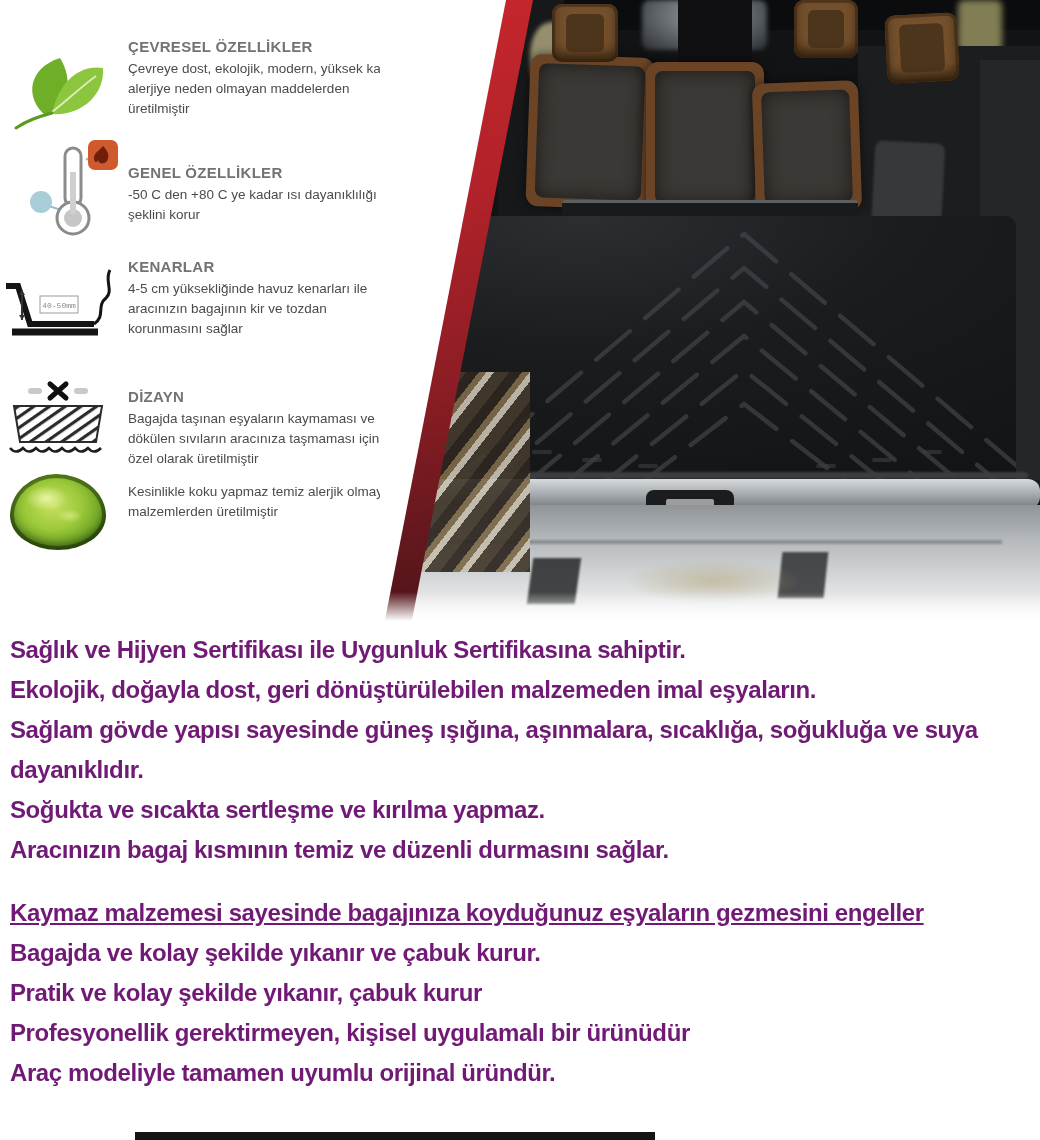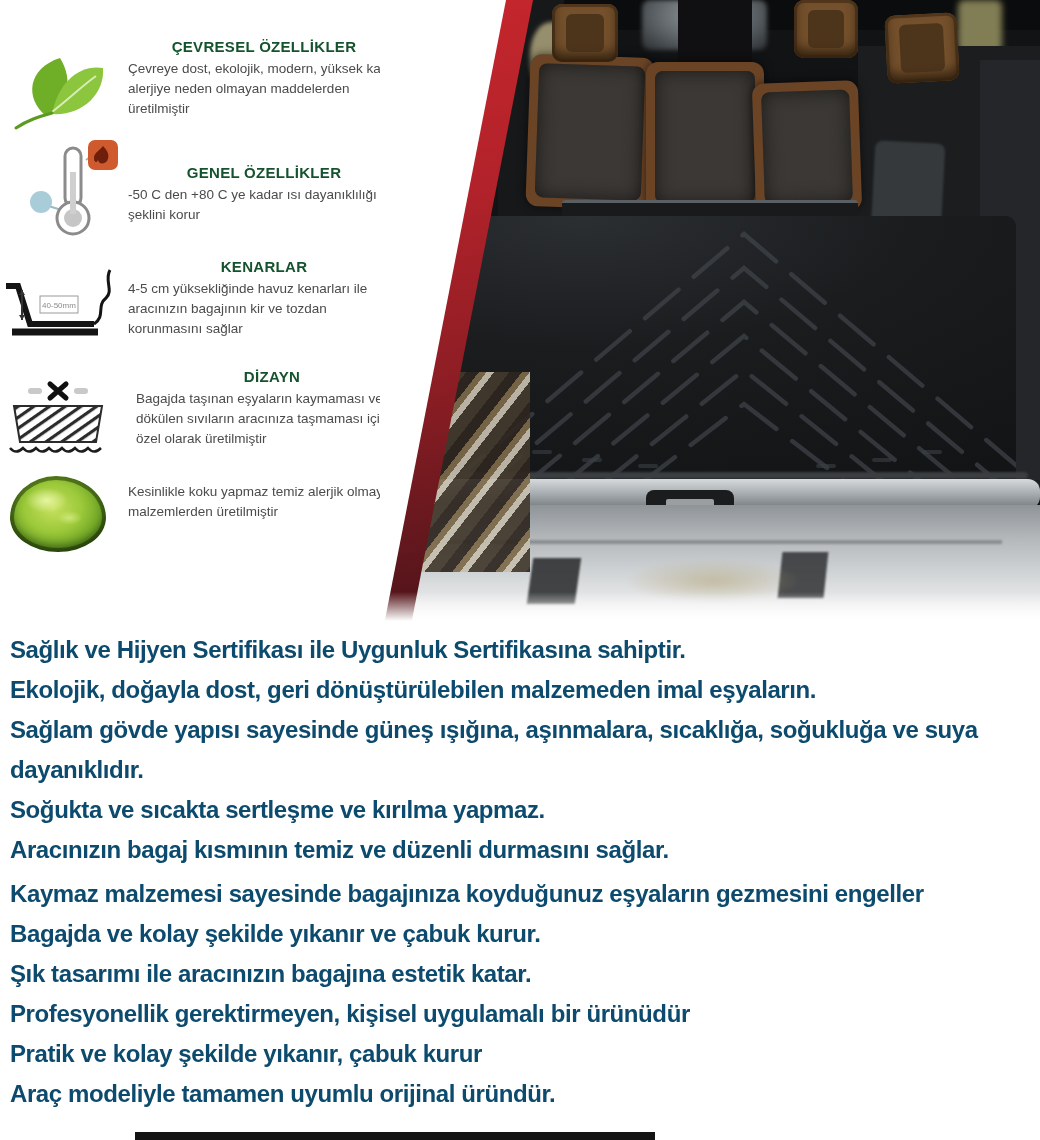--- a/index.html
+++ b/index.html
@@ -3,23 +3,23 @@
 <meta charset="utf-8">
 <style>
   * { margin:0; padding:0; box-sizing:border-box; }
   html,body { background:#ffffff; }
   .canvas{
     position:relative; width:1040px; height:1140px; background:#fff;
     overflow:hidden; font-family:"Liberation Sans", sans-serif;
   }
   
   .features{ position:absolute; left:0; top:0; width:402px; height:630px; }
-  .icon-box{ position:absolute; display:flex; align-items:flex-end; justify-content:center; }
+  .icon-box{ position:absolute; display:flex; align-items:center; justify-content:center;font-family:Liberation Mono, monospace; }
   .txt{ position:absolute; width:272px; left:128px; }
-  .f-title{ font-weight:bold; font-size:15px; color:#14532d; text-align:center;
+  .f-title{ font-weight:bold; font-size:15px; color:#737373; text-align:left;
             letter-spacing:.3px; margin-bottom:4px; }
   .f-body{ font-size:13.5px; line-height:20px; color:#4b4b4b; }
   .soft{ filter:blur(.3px); }
 
   
   .blob{
     width:96px; height:76px; border-radius:48% 52% 50% 50%/55% 55% 45% 45%;
     background:
       radial-gradient(30px 18px at 38% 32%, rgba(235,248,170,.9), rgba(235,248,170,0) 70%),
       radial-gradient(18px 10px at 62% 55%, rgba(220,240,140,.7), rgba(220,240,140,0) 70%),
@@ -87,23 +87,23 @@
   .white-wedge{ left:0; top:0; width:660px; height:625px; background:#fff;
     clip-path:polygon(0 0,128px 0,6px 625px,0 625px); }
   .red-stripe{ left:0; top:0; width:660px; height:625px;
     clip-path:polygon(126px 0,153px 0,31px 625px,4px 625px);
     background:linear-gradient(172deg,#c5262c 0%,#b2222a 28%,#8c1d24 55%,#5f171d 78%,#3a0f13 100%); }
   .bottom-fade{ left:0; top:592px; width:660px; height:33px;
     background:linear-gradient(180deg,rgba(255,255,255,0),#ffffff 88%); }
 
   
   .bullets{ position:absolute; left:10px; top:630px; width:1005px; list-style:none; }
-  .bullets li{ font-size:24px; font-weight:bold; color:#0c4a6e; line-height:40px;
+  .bullets li{ font-size:24px; font-weight:bold; color:#701a75; line-height:40px;
     letter-spacing:-0.4px; }
-  .bullets li.gap{ margin-top:4px; }
+  .bullets li.gap{ margin-top:23px;text-decoration:underline; }
   .bottom-bar{ position:absolute; left:135px; top:1132px; width:520px; height:8px;
     background:#141414; }
 </style>
 </head>
 <body>
 
 <div class="canvas">
 
   <div class="features">
 
@@ -167,21 +167,21 @@
       <div class="f-body">Çevreye dost, ekolojik, modern, yüksek kalite alerjiye neden olmayan maddelerden üretilmiştir</div>
     </div>
     <div class="txt soft" style="top:164px;">
       <div class="f-title">GENEL ÖZELLİKLER</div>
       <div class="f-body">-50 C den +80 C ye kadar ısı dayanıklılığı ile şeklini korur</div>
     </div>
     <div class="txt soft" style="top:258px;">
       <div class="f-title">KENARLAR</div>
       <div class="f-body">4-5 cm yüksekliğinde havuz kenarları ile aracınızın bagajının kir ve tozdan korunmasını sağlar</div>
     </div>
-    <div class="txt soft" style="top:368px;margin-left:8px;">
+    <div class="txt soft" style="top:388px;">
       <div class="f-title">DİZAYN</div>
       <div class="f-body">Bagajda taşınan eşyaların kaymaması ve dökülen sıvıların aracınıza taşmaması için özel olarak üretilmiştir</div>
     </div>
     <div class="txt soft" style="top:482px;">
       <div class="f-body">Kesinlikle koku yapmaz temiz alerjik olmayan malzemlerden üretilmiştir</div>
     </div>
   </div>
 
   <div class="photo">
     <div class="roof"></div>
@@ -250,20 +250,19 @@
   </div>
 
   <ul class="bullets">
     <li>Sağlık ve Hijyen Sertifikası ile Uygunluk Sertifikasına sahiptir.</li>
     <li>Ekolojik, doğayla dost, geri dönüştürülebilen malzemeden imal eşyaların.</li>
     <li>Sağlam gövde yapısı sayesinde güneş ışığına, aşınmalara, sıcaklığa, soğukluğa ve suya dayanıklıdır.</li>
     <li>Soğukta ve sıcakta sertleşme ve kırılma yapmaz.</li>
     <li>Aracınızın bagaj kısmının temiz ve düzenli durmasını sağlar.</li>
     <li class="gap">Kaymaz malzemesi sayesinde bagajınıza koyduğunuz eşyaların gezmesini engeller</li>
     <li>Bagajda ve kolay şekilde yıkanır ve çabuk kurur.</li>
-    <li>Şık tasarımı ile aracınızın bagajına estetik katar.</li>
+    <li>Pratik ve kolay şekilde yıkanır, çabuk kurur</li>
     <li>Profesyonellik gerektirmeyen, kişisel uygulamalı bir ürünüdür</li>
-    <li>Pratik ve kolay şekilde yıkanır, çabuk kurur</li>
     <li>Araç modeliyle tamamen uyumlu orijinal üründür.</li>
   </ul>
 
   <div class="bottom-bar"></div>
 </div>
 
 </body></html>

